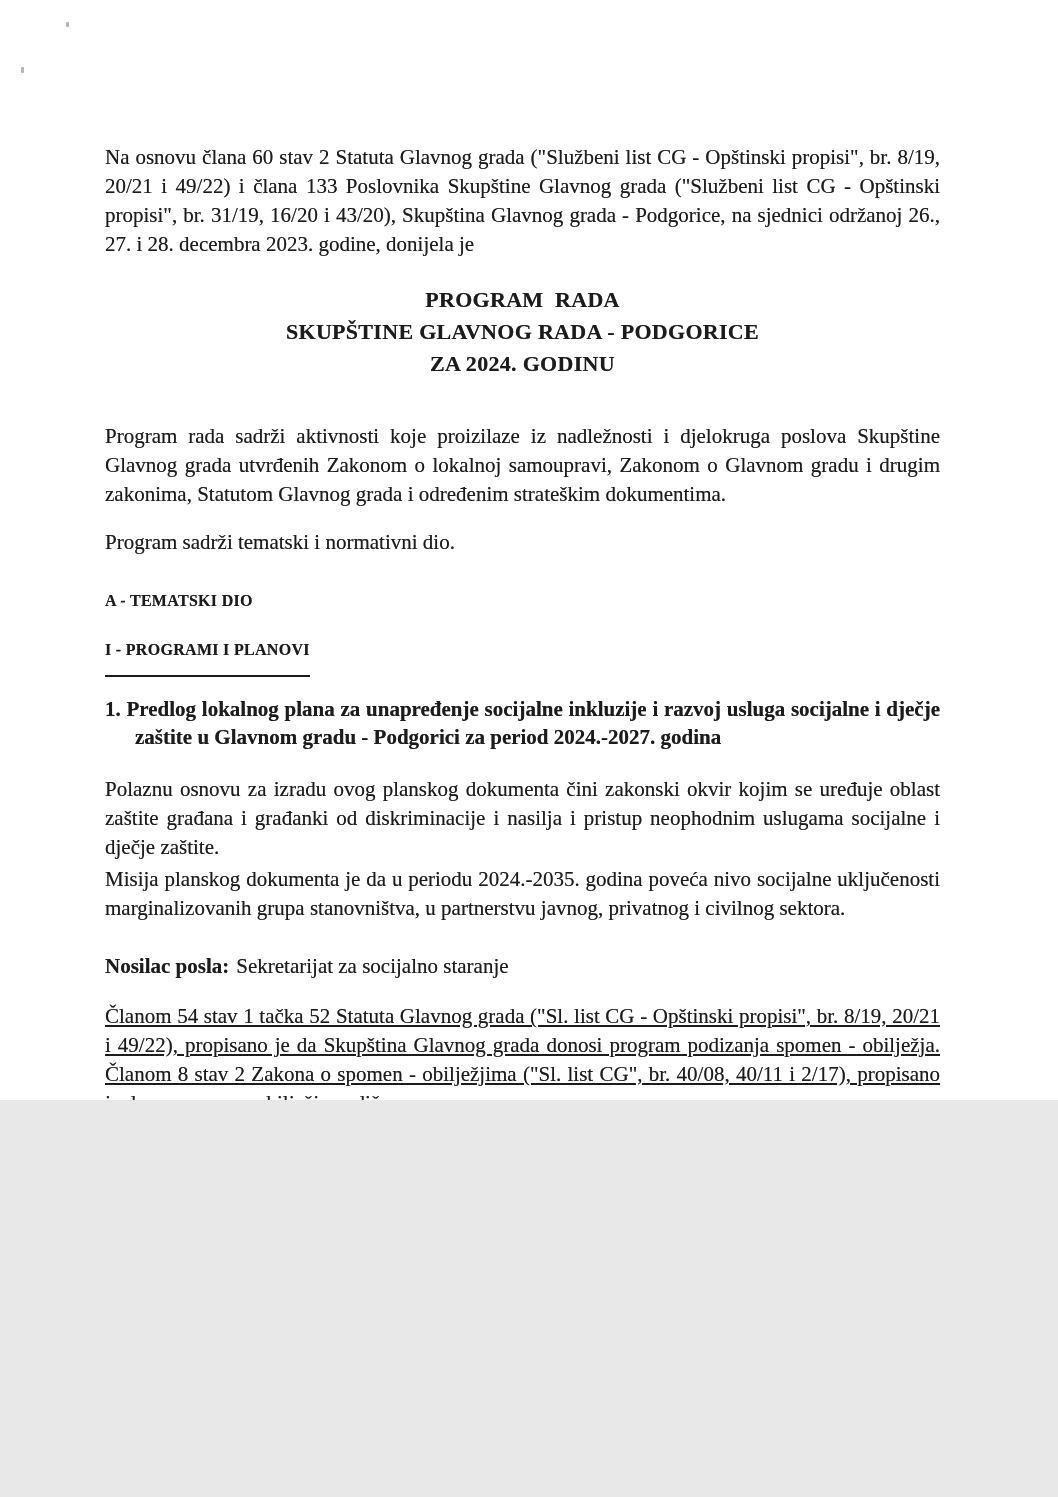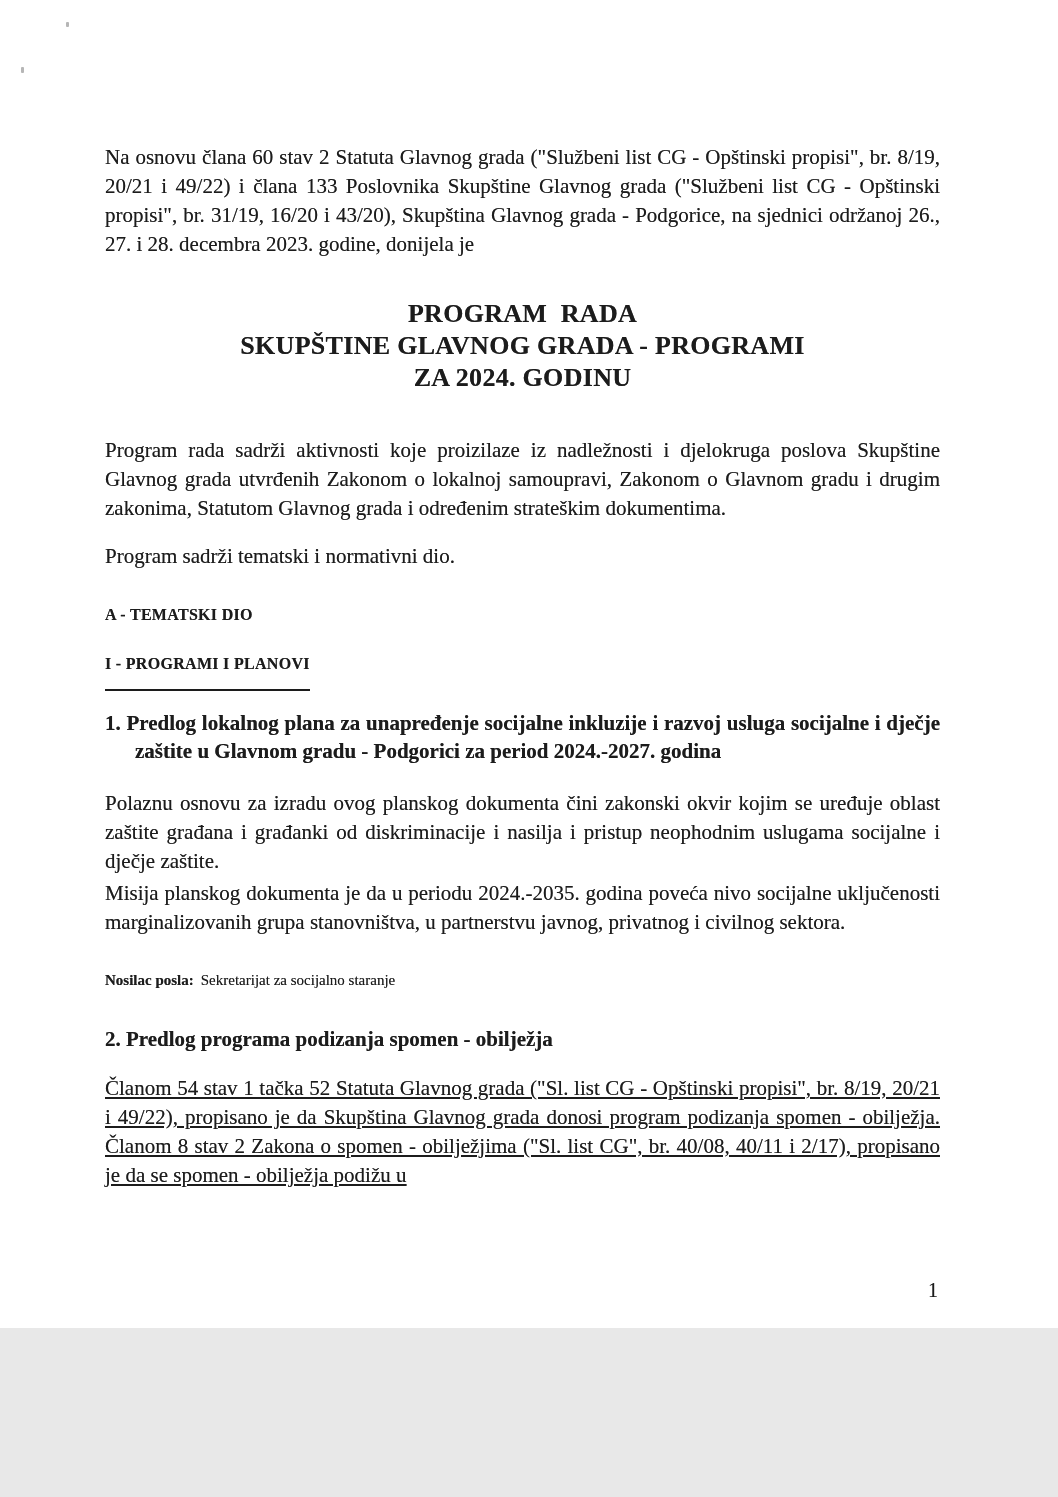--- a/index.html
+++ b/index.html
@@ -3,45 +3,45 @@
 <meta charset="utf-8">
 <style>
   html, body {
     margin: 0;
     padding: 0;
     background: #e8e8e8;
   }
   .page {
     position: relative;
     width: 1058px;
-    height: 1328px;
+    height: 1100px;
     background: #ffffff;
     margin: 0 auto;
     overflow: hidden;
     font-family: "Liberation Serif", serif;
     color: #1c1c1c;
   }
   .content {
     position: absolute;
     left: 105px;
     right: 118px;
     top: 143px;
   }
   p { margin: 0; }
   .body-text {
     font-size: 21px;
     line-height: 29px;
     text-align: justify;
     text-shadow: 0 0 0.5px rgba(10,10,10,0.55);
   }
   .title-block {
-    margin-top: 39px;
+    margin-top: 25px;
     text-align: center;
     font-weight: bold;
-    font-size: 26px;
+    font-size: 22px;
     line-height: 32px;
     letter-spacing: 0.3px;
     text-shadow: 0 0 0.5px rgba(10,10,10,0.6);
   }
   .title-line { display: block; white-space: pre-wrap; }
   .par-2 { margin-top: 42px; }
   .par-3 { margin-top: 19px; }
   .section-a {
     margin-top: 29px;
     font-weight: bold;
@@ -65,21 +65,21 @@
     padding-left: 30px;
     text-indent: -30px;
     text-shadow: 0 0 0.5px rgba(10,10,10,0.6);
   }
   .item-1 { margin-top: 18px; }
   .item-2 { margin-top: 30px; }
   .after-item { margin-top: 24px; }
   .follow-par { margin-top: 3px; }
   .meta-block {
     margin-top: 28px;
-    font-size: 15px;
+    font-size: 21px;
     line-height: 30px;
     text-shadow: 0 0 0.5px rgba(10,10,10,0.55);
   }
   .meta-label { font-weight: bold; margin-right: 7px; }
   .last-par { margin-top: 21px; text-decoration: underline; }
   .page-number {
     position: absolute;
     top: 1278px;
     right: 120px;
     font-size: 20px;
@@ -102,21 +102,21 @@
 
   <span class="speck speck-1"></span>
   <span class="speck speck-2"></span>
 
   <div class="content">
 
     <p class="body-text">Na osnovu člana 60 stav 2 Statuta Glavnog grada ("Službeni list CG - Opštinski propisi", br. 8/19, 20/21 i 49/22) i člana 133 Poslovnika Skupštine Glavnog grada ("Službeni list CG - Opštinski propisi", br. 31/19, 16/20 i 43/20), Skupština Glavnog grada - Podgorice, na sjednici održanoj 26., 27. i 28. decembra 2023. godine, donijela je</p>
 
     <div class="title-block">
       <span class="title-line">PROGRAM  RADA</span>
-      <span class="title-line">SKUPŠTINE GLAVNOG GRADA - PROGRAMI</span>
+      <span class="title-line">SKUPŠTINE GLAVNOG RADA - PODGORICE</span>
       <span class="title-line">ZA 2024. GODINU</span>
     </div>
 
     <p class="body-text par-2">Program rada sadrži aktivnosti koje proizilaze iz nadležnosti i djelokruga poslova Skupštine Glavnog grada utvrđenih Zakonom o lokalnoj samoupravi, Zakonom o Glavnom gradu i drugim zakonima, Statutom Glavnog grada i određenim strateškim dokumentima.</p>
 
     <p class="body-text par-3">Program sadrži tematski i normativni dio.</p>
 
     <p class="section-a">A - TEMATSKI DIO</p>
 
     <p class="section-a section-i"><span class="underlined">I - PROGRAMI I PLANOVI</span></p>
@@ -124,21 +124,20 @@
     <p class="item-heading item-1"><span>1.</span> <span>Predlog lokalnog plana za unapređenje socijalne inkluzije i razvoj usluga socijalne i dječje zaštite u Glavnom gradu - Podgorici za period 2024.-2027. godina</span></p>
 
     <p class="body-text after-item">Polaznu osnovu za izradu ovog planskog dokumenta čini zakonski okvir kojim se uređuje oblast zaštite građana i građanki od diskriminacije i nasilja i pristup neophodnim uslugama socijalne i dječje zaštite.</p>
 
     <p class="body-text follow-par">Misija planskog dokumenta je da u periodu 2024.-2035. godina poveća nivo socijalne uključenosti marginalizovanih grupa stanovništva, u partnerstvu javnog, privatnog i civilnog sektora.</p>
 
     <div class="meta-block">
       <p><span class="meta-label">Nosilac posla:</span><span>Sekretarijat za socijalno staranje</span></p>
     </div>
 
-    <p class="item-heading item-2"><span>2.</span> <span>Predlog programa podizanja spomen - obilježja</span></p>
 
     <p class="body-text last-par">Članom 54 stav 1 tačka 52 Statuta Glavnog grada ("Sl. list CG - Opštinski propisi", br. 8/19, 20/21 i 49/22), propisano je da Skupština Glavnog grada donosi program podizanja spomen - obilježja. Članom 8 stav 2 Zakona o spomen - obilježjima ("Sl. list CG", br. 40/08, 40/11 i 2/17), propisano je da se spomen - obilježja podižu u</p>
 
   </div>
 
   <div class="page-number">1</div>
 
 </div>
 
 </body></html>

